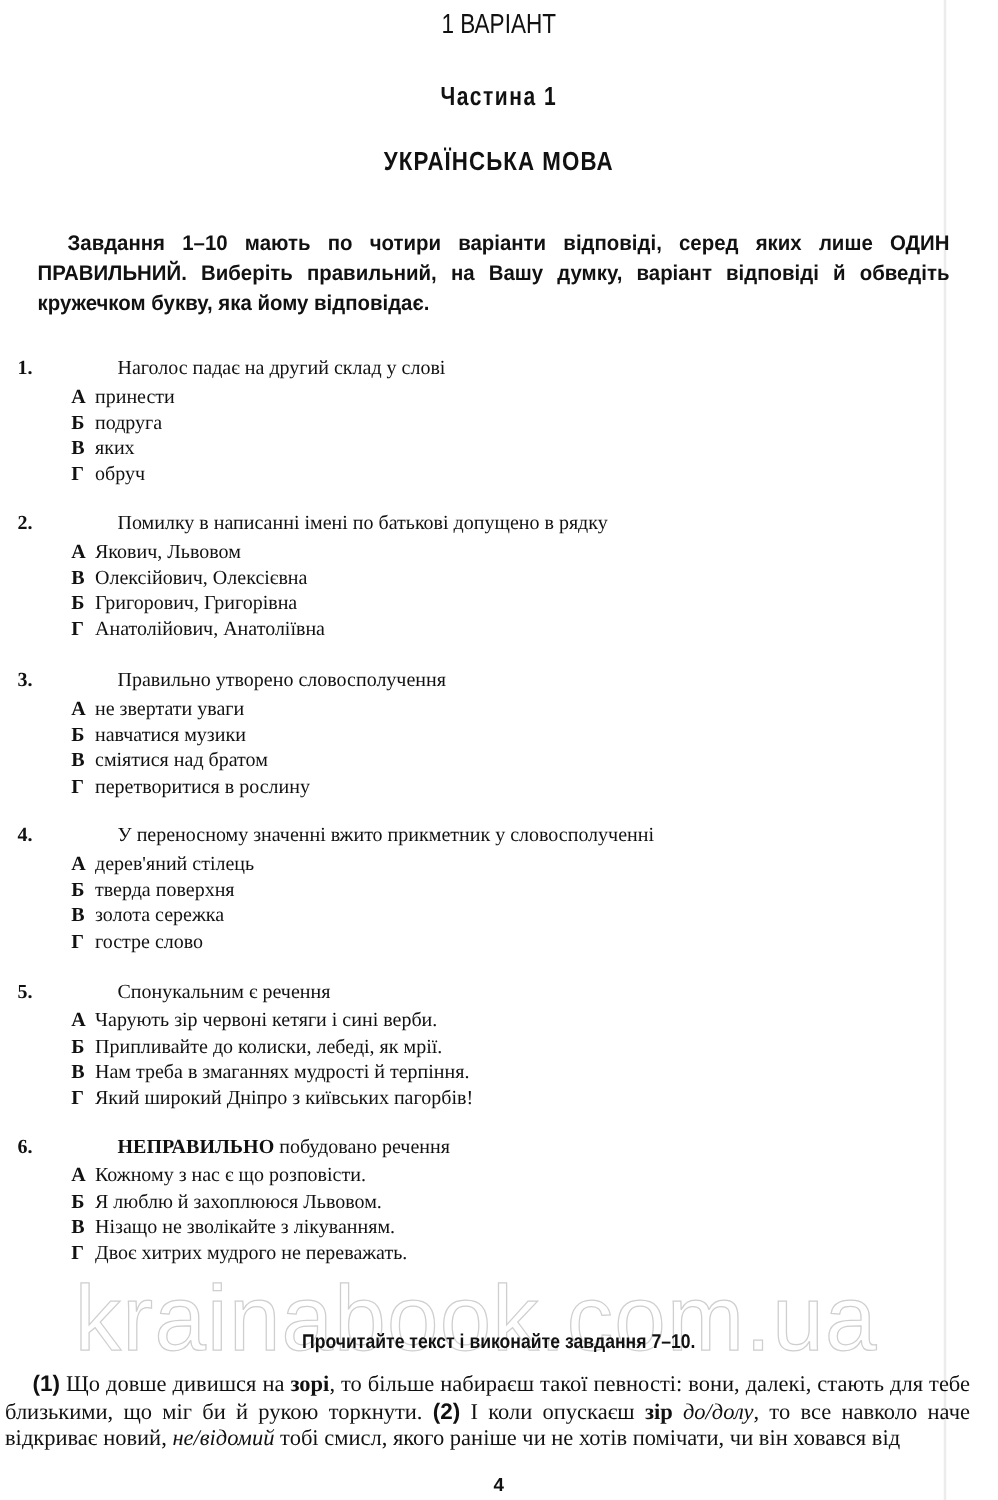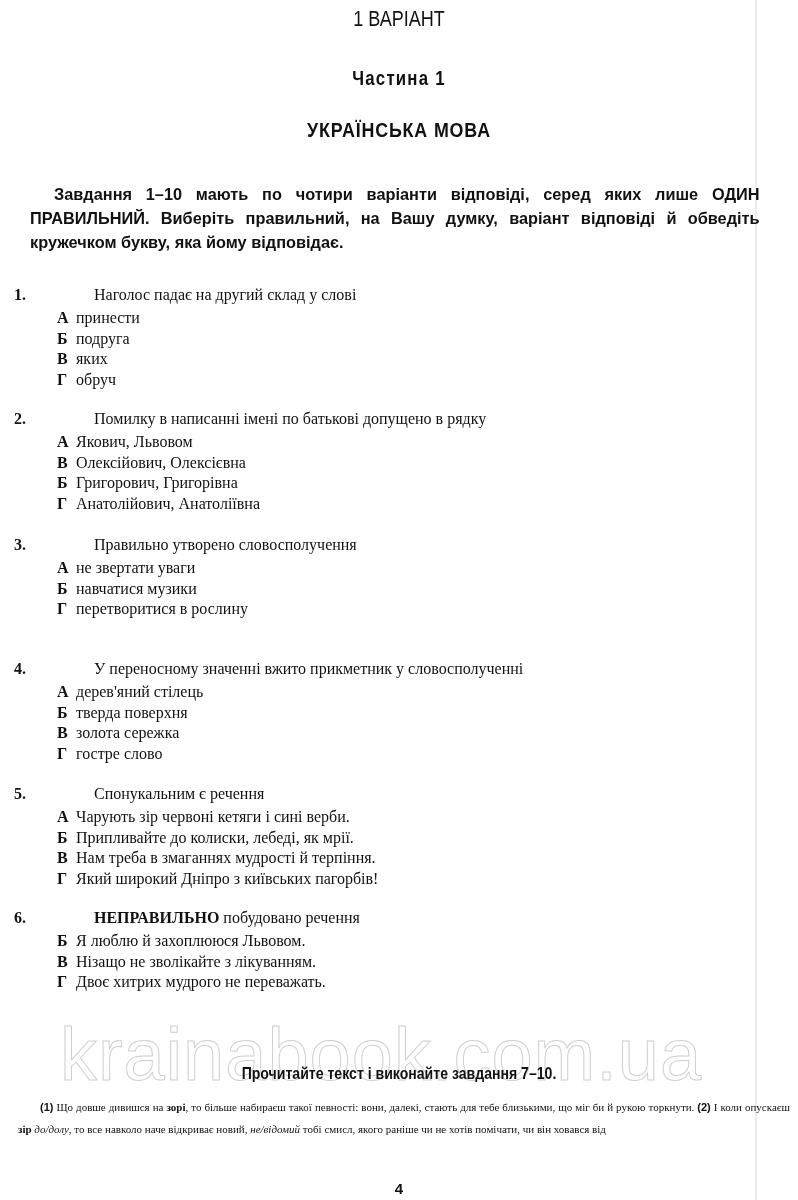--- a/index.html
+++ b/index.html
@@ -117,23 +117,23 @@
       top: 1065px;
       font-family: "Liberation Sans", sans-serif;
       font-weight: bold;
       font-size: 16px;
       transform: scaleX(0.88);
       transform-origin: center;
     }
     .passage {
       position: absolute;
       top: 1097px;
-      left: 18px;
+      left: 4px;
       width: 772px;
-      font-size: 11px;
+      font-size: 18px;
       line-height: 21.5px;
       text-indent: 22px;
       text-align: justify;
     }
     .passage .sn { font-weight: bold; font-family: "Liberation Sans", sans-serif; }
     .passage b { font-weight: bold; }
     .passage i { font-style: italic; }
     .page-number {
       top: 1180px;
       font-family: "Liberation Sans", sans-serif;
@@ -173,20 +173,21 @@
     <div class="option"><span class="opt-letter">Г</span><span>Анатолійович, Анатоліївна</span></div>
   </div>
 </div>
 
 <div class="question" style="top:536px">
   <span class="q-num">3.</span>
   <span class="q-text"><b></b><span>Правильно утворено словосполучення</span></span>
   <div class="options">
     <div class="option"><span class="opt-letter">А</span><span>не звертати уваги</span></div>
     <div class="option"><span class="opt-letter">Б</span><span>навчатися музики</span></div>
+    <div class="option"><span class="opt-letter">В</span><span>сміятися над братом</span></div>
     <div class="option"><span class="opt-letter">Г</span><span>перетворитися в рослину</span></div>
   </div>
 </div>
 
 <div class="question" style="top:660px">
   <span class="q-num">4.</span>
   <span class="q-text"><b></b><span>У переносному значенні вжито прикметник у словосполученні</span></span>
   <div class="options">
     <div class="option"><span class="opt-letter">А</span><span>дерев'яний стілець</span></div>
     <div class="option"><span class="opt-letter">Б</span><span>тверда поверхня</span></div>
@@ -203,20 +204,21 @@
     <div class="option"><span class="opt-letter">Б</span><span>Припливайте до колиски, лебеді, як мрії.</span></div>
     <div class="option"><span class="opt-letter">В</span><span>Нам треба в змаганнях мудрості й терпіння.</span></div>
     <div class="option"><span class="opt-letter">Г</span><span>Який широкий Дніпро з київських пагорбів!</span></div>
   </div>
 </div>
 
 <div class="question" style="top:909px">
   <span class="q-num">6.</span>
   <span class="q-text"><b>НЕПРАВИЛЬНО</b><span> побудовано речення</span></span>
   <div class="options">
+    <div class="option"><span class="opt-letter">А</span><span>Кожному з нас є що розповісти.</span></div>
     <div class="option"><span class="opt-letter">Б</span><span>Я люблю й захоплююся Львовом.</span></div>
     <div class="option"><span class="opt-letter">В</span><span>Нізащо не зволікайте з лікуванням.</span></div>
     <div class="option"><span class="opt-letter">Г</span><span>Двоє хитрих мудрого не переважать.</span></div>
   </div>
 </div>
 
 <div class="watermark">krainabook.com.ua</div>
 
 <div class="center read-heading">Прочитайте текст і виконайте завдання 7–10.</div>
 

